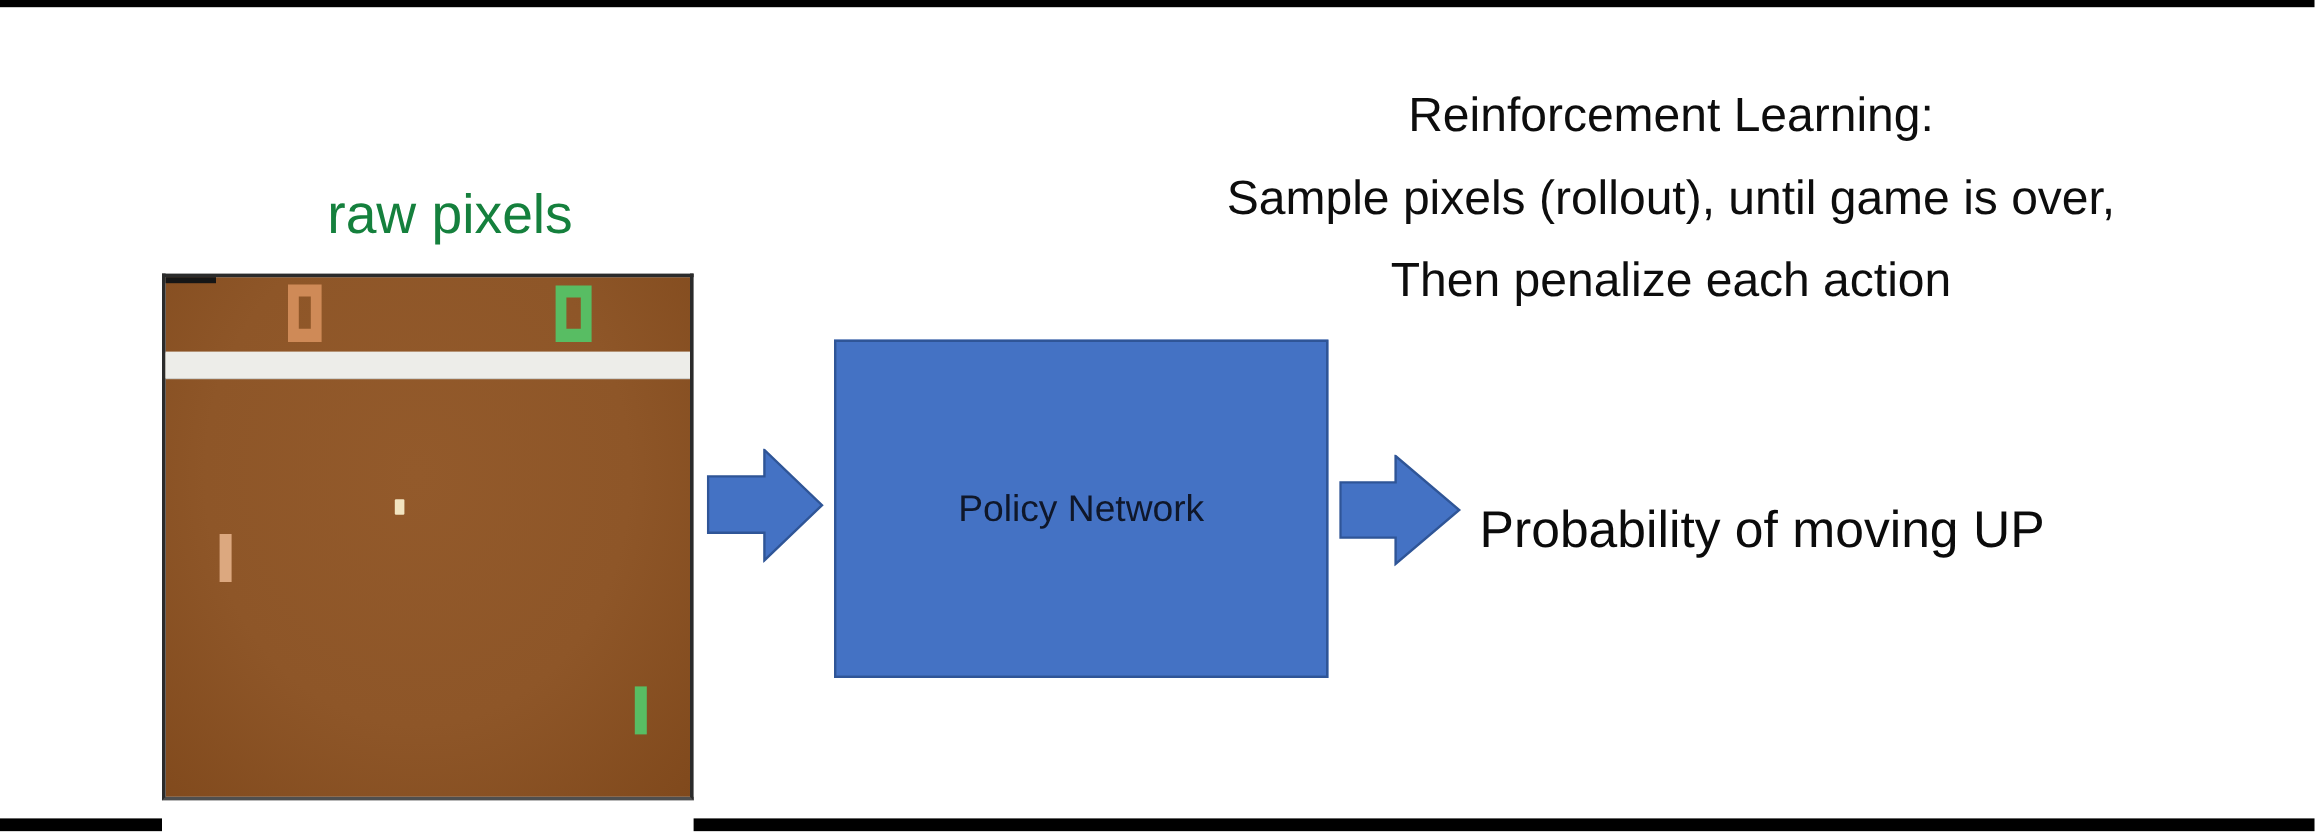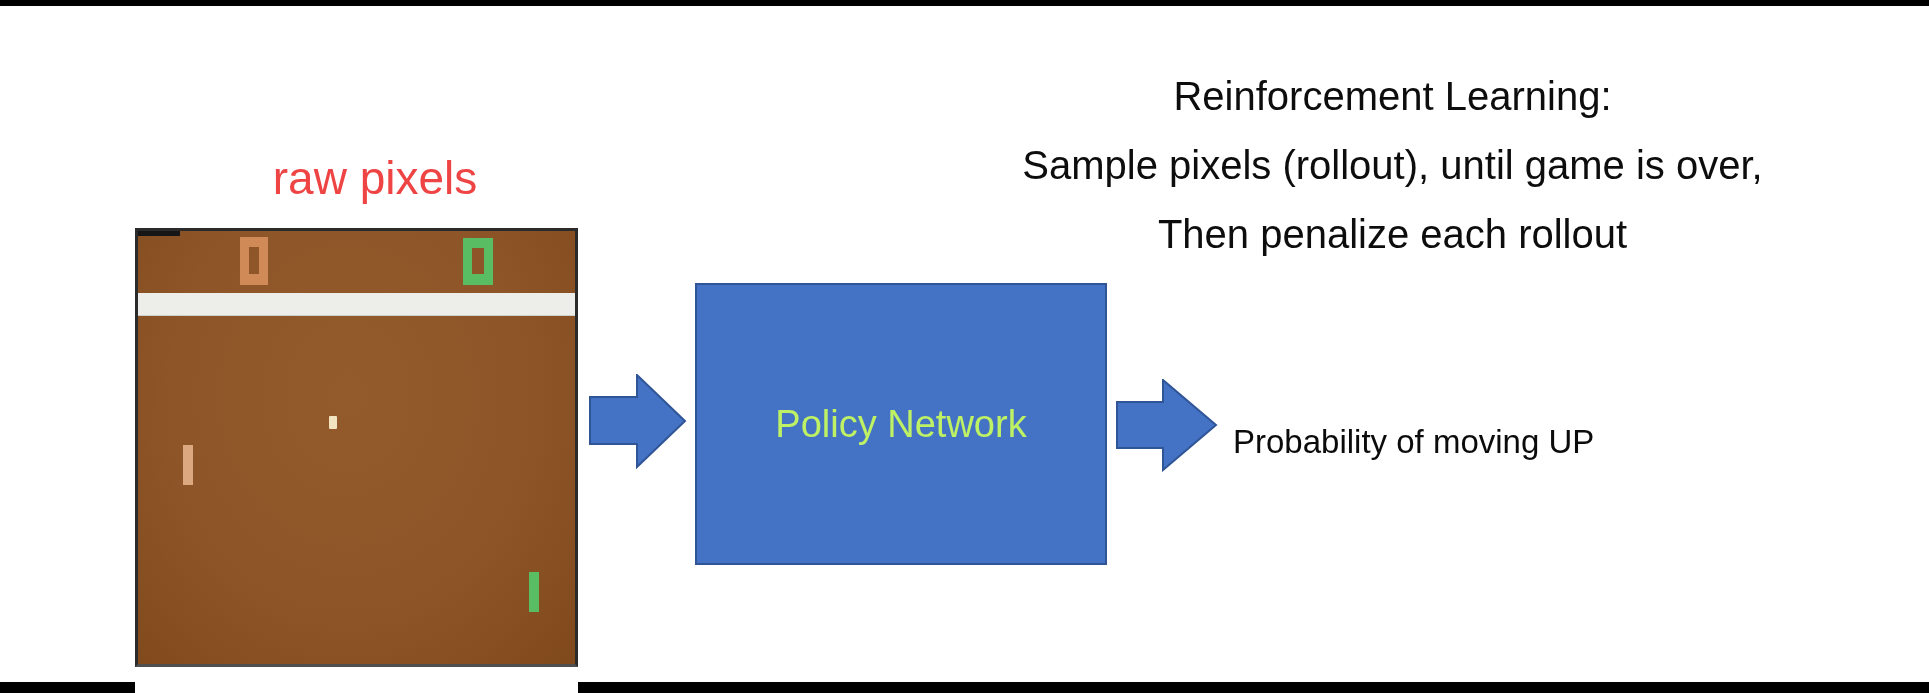--- a/index.html
+++ b/index.html
@@ -7,21 +7,21 @@
     position:relative; width:1929px; height:693px; background:#ffffff;
     overflow:hidden; font-family:"Liberation Sans", sans-serif;
   }
   
   .top-bar{position:absolute;left:0;top:0;width:1929px;height:6px;background:var(--bar-black,#000);}
   .bottom-bar-left{position:absolute;left:0;top:682px;width:135px;height:11px;background:var(--bar-black,#000);}
   .bottom-bar-right{position:absolute;left:578px;top:682px;width:1351px;height:11px;background:var(--bar-black,#000);}
   
   .raw-label{
     position:absolute;left:150px;top:152px;width:450px;text-align:center;
-    font-size:46px;line-height:52px;color:#ef4444;
+    font-size:46px;line-height:52px;color:#15803d;
   }
   
   .pong{
     position:absolute;left:135px;top:228px;width:443px;height:439px;box-sizing:border-box;
     border:3px solid #2b2b2b;border-bottom-color:#4f4f4f;
     background:radial-gradient(ellipse at 48% 38%, #935a2b 0%, var(--field-brown,#8e5628) 55%, #80491c 100%);
   }
   .pong .notch{position:absolute;left:0;top:0;width:42px;height:5px;background:#161616;}
   .score{position:absolute;box-sizing:border-box;background:transparent;}
   .score-left{left:102px;top:6px;width:28px;height:48px;border:9px solid var(--score-orange,#cf8a57);border-top-width:10px;border-bottom-width:11px;}
@@ -38,25 +38,25 @@
   }
   
   .arrow{position:absolute;}
   .arrow polygon{fill:var(--accent-blue,#4472c4);stroke:var(--accent-blue-border,#2f5597);stroke-width:2;}
   
   .policy-box{
     position:absolute;left:695px;top:283px;width:412px;height:282px;box-sizing:border-box;
     background:var(--accent-blue,#4472c4);border:2px solid var(--accent-blue-border,#2f5597);
     display:flex;align-items:center;justify-content:center;
   }
-  .policy-box .label{color:#bef264;font-size:38px;}
+  .policy-box .label{color:#0f172a;font-size:31px;}
   
   .output-label{
     position:absolute;left:1233px;top:417px;height:50px;line-height:50px;
-    font-size:33px;color:#0b0b0b;white-space:nowrap;
+    font-size:43px;color:#0b0b0b;white-space:nowrap;
   }
 </style>
 </head>
 <body>
 
 <div class="slide">
 
   <div class="top-bar"></div>
 
   <div class="raw-label">raw pixels</div>
@@ -67,21 +67,21 @@
     <div class="score score-right" title="0"></div>
     <div class="band"></div>
     <div class="ball"></div>
     <div class="paddle paddle-left"></div>
     <div class="paddle paddle-right"></div>
   </div>
 
   <div class="title">
     <div>Reinforcement Learning:</div>
     <div>Sample pixels (rollout), until game is over,</div>
-    <div>Then penalize each rollout</div>
+    <div>Then penalize each action</div>
   </div>
 
   <svg class="arrow" style="left:589px;top:374px;" width="98" height="95" viewBox="0 0 98 95">
     <polygon points="1,23 48,23 48,1 96,47 48,93 48,70 1,70"></polygon>
   </svg>
 
   <div class="policy-box">
     <span class="label">Policy Network</span>
   </div>
 

